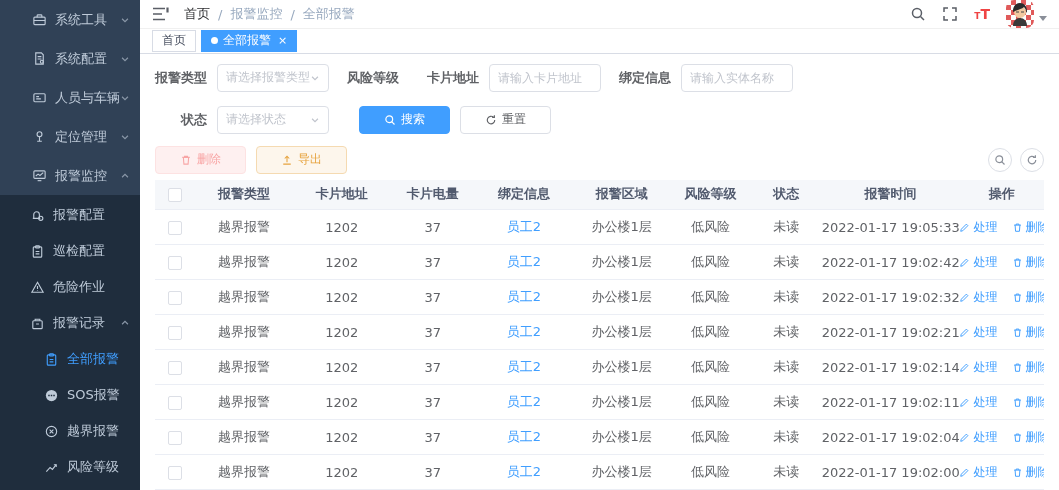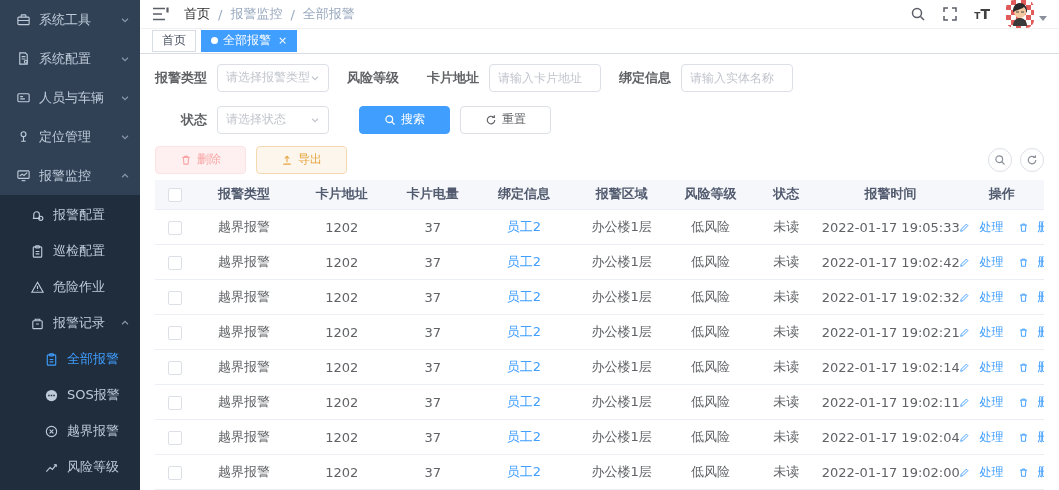--- a/index.html
+++ b/index.html
@@ -3,21 +3,21 @@
 <meta charset="utf-8">
 <style>
   * { margin:0; padding:0; box-sizing:border-box; }
   html,body { width:1059px; height:490px; overflow:hidden; background:#fff;
     font-family:"DejaVu Sans", sans-serif; font-size:13px; color:#606266; }
   .app { display:flex; width:1059px; height:490px; }
 
   
   .sidebar { width:140px; min-width:140px; background:#304156; color:#bfcbd9;
     display:flex; flex-direction:column; height:100%; }
-  .menu-item { display:flex; align-items:center; height:39px; padding:0 10px 0 16px;
+  .menu-item { display:flex; align-items:center; height:39px; padding:0 10px 0 32px;
     cursor:pointer; font-size:13px; }
   .menu-item .ico { width:15px; height:15px; margin-right:8px; flex:none; display:flex; align-items:center; }
   .menu-item .lbl { flex:1; white-space:nowrap; overflow:hidden; }
   .menu-item .chev { width:10px; height:10px; color:#8a97a8; flex:none; }
   .submenu { background:#1f2d3d; flex:1; padding-top:2px; }
   .submenu .menu-item { height:36px; padding-left:30px; }
   .submenu .menu-item.lvl3 { padding-left:44px; }
   .menu-item.active { color:#409eff; }
   svg.icon { width:100%; height:100%; display:block; }
 
@@ -26,21 +26,21 @@
 
   .navbar { height:34px; display:flex; align-items:center; padding:0 12px;
     border-bottom:1px solid #f0f0f0; }
   .fold-btn { width:18px; height:16px; color:#5a5e66; cursor:pointer; margin-right:14px; }
   .crumbs { display:flex; align-items:center; gap:8px; font-size:13px; }
   .crumb-first { color:#303133; cursor:pointer; }
   .crumb-sep { color:#97a8be; }
   .crumb { color:#97a8be; }
   .nav-right { margin-left:auto; display:flex; align-items:center; gap:16px; }
   .nav-ico { width:16px; height:16px; color:#5a5e66; cursor:pointer; }
-  .fsz { color:#404040; cursor:pointer; font-weight:700; line-height:1; }
+  .fsz { color:#ef4444; cursor:pointer; font-weight:700; line-height:1; }
   .fsz .sm { font-size:9px; } .fsz .bg { font-size:14px; }
   .avatar-wrap { display:flex; align-items:center; gap:5px; cursor:pointer; }
   .avatar { width:28px; height:28px; border-radius:8px; position:relative; overflow:hidden;
     background-image:
       linear-gradient(45deg,#e05a5a 25%,transparent 25%,transparent 75%,#e05a5a 75%),
       linear-gradient(45deg,#e05a5a 25%,#fdfdfd 25%,#fdfdfd 75%,#e05a5a 75%);
     background-size:10px 10px; background-position:0 0,5px 5px; }
   .caret { width:0; height:0; border-left:4px solid transparent; border-right:4px solid transparent;
     border-top:5px solid #8a8f99; margin-top:8px; }
 
@@ -83,21 +83,21 @@
   
   table { width:100%; border-collapse:collapse; table-layout:fixed; margin-top:6px; }
   thead th { background:#f5f7fa; color:#515a6e; font-weight:700; font-size:13px;
     height:30px; text-align:center; border-bottom:1px solid #ebeef5; }
   tbody td { height:35px; text-align:center; font-size:13px; color:#606266;
     border-bottom:1px solid #ebeef5; white-space:nowrap; overflow:hidden; }
   .cbx { display:inline-block; width:14px; height:14px; border:1px solid #dcdfe6;
     border-radius:2px; background:#fff; vertical-align:middle; cursor:pointer; }
   a.link { color:#409eff; text-decoration:none; cursor:pointer; }
   .op-link { color:#409eff; font-size:12px; cursor:pointer; display:inline-flex;
-    align-items:center; gap:9px; }
+    align-items:center; gap:3px; }
   .op-link + .op-link { margin-left:10px; }
   .op-link svg { width:11px; height:11px; }
 </style>
 </head>
 <body>
 
 <div class="app">
 
   <aside class="sidebar">
     <div class="menu-item">

